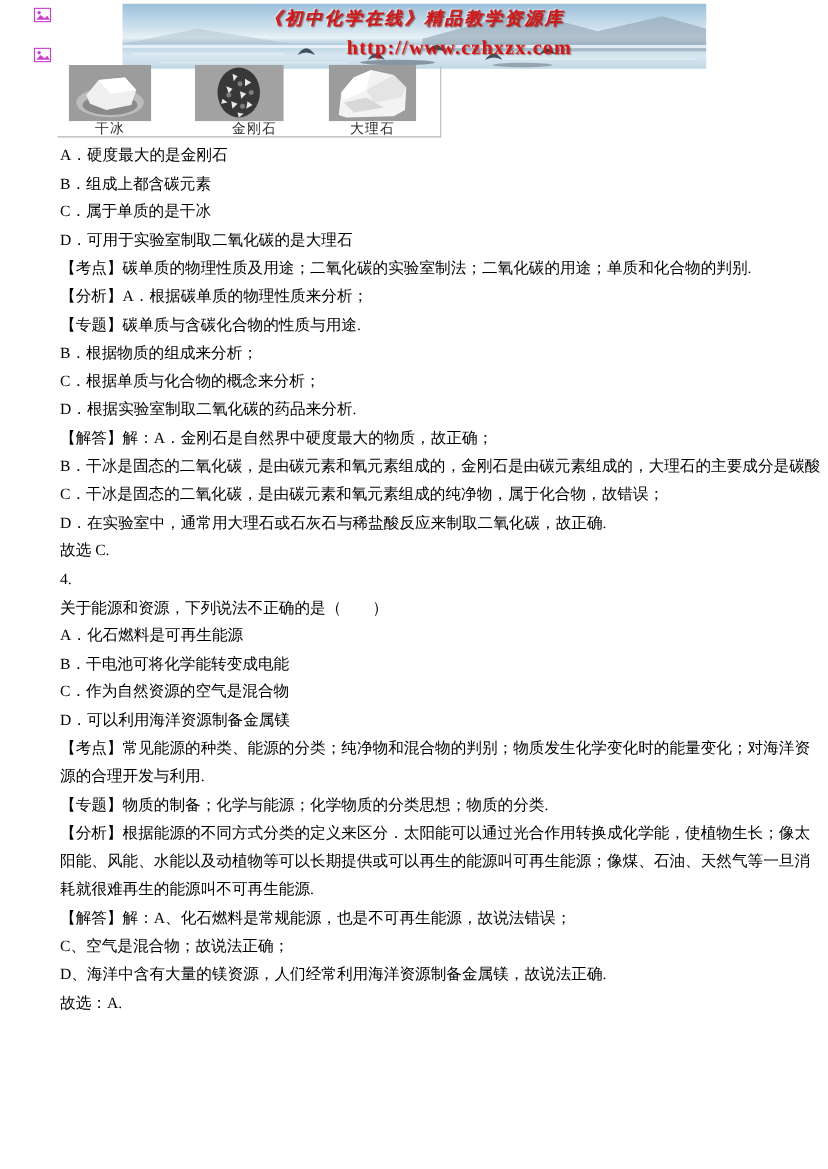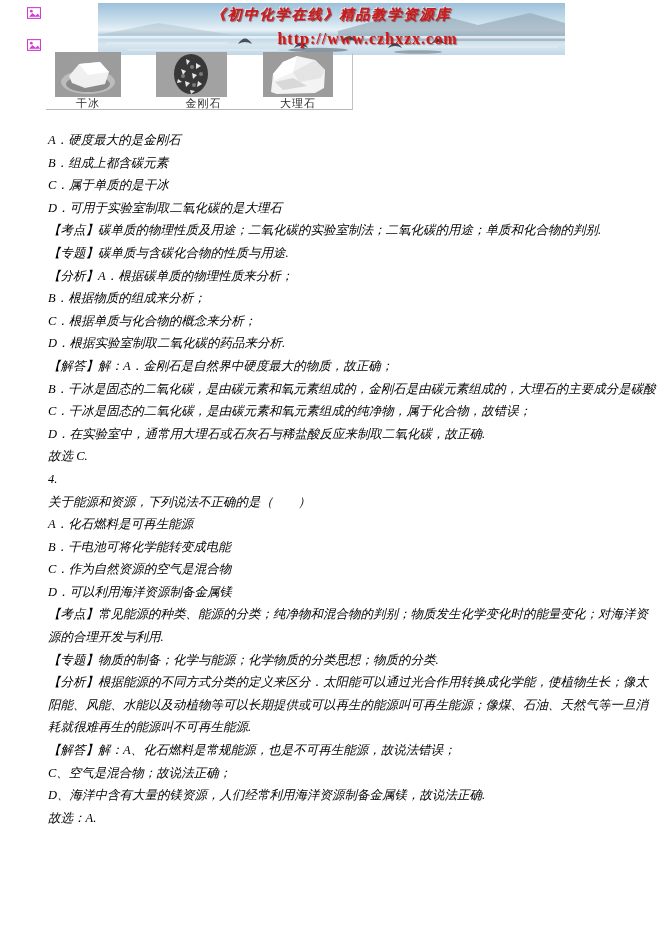--- a/index.html
+++ b/index.html
@@ -32,21 +32,21 @@
   .photo-3{left:263px;width:70px;}
   .plabel{position:absolute;top:97px;height:12px;font-size:11px;line-height:12px;
           text-align:center;color:#2b2b2b;letter-spacing:1px;}
   .pl-1{left:55px;width:66px;}
   .pl-2{left:168px;width:71px;}
   .pl-3{left:263px;width:70px;}
   .fig-border-bottom{position:absolute;left:46px;top:109px;width:307px;height:1px;background:#b7b7b7;}
   .fig-border-right{position:absolute;left:352px;top:53px;width:1px;height:57px;background:#c2c2c2;}
 
   
-  .content{position:absolute;left:48px;top:129px;width:610px;font-style:italic;}
+  .content{position:absolute;left:48px;top:113px;width:610px;}
   .content .line{height:22.6px;line-height:22.6px;font-size:12.5px;white-space:pre;}
 
   
   .footer{position:absolute;left:48px;top:888px;width:600px;
           font-family:"Liberation Sans","DejaVu Sans",sans-serif;}
   .footer .footer-line{height:16px;line-height:16px;font-size:9.5px;font-weight:bold;
           color:#141414;white-space:pre;}
 </style>
 </head>
 <body>
@@ -139,22 +139,22 @@
     <div class="fig-border-bottom"></div>
     <div class="fig-border-right"></div>
   </div>
 
   <div class="content">
       <div class="line">A．硬度最大的是金刚石</div>
       <div class="line">B．组成上都含碳元素</div>
       <div class="line">C．属于单质的是干冰</div>
       <div class="line">D．可用于实验室制取二氧化碳的是大理石</div>
       <div class="line">【考点】碳单质的物理性质及用途；二氧化碳的实验室制法；二氧化碳的用途；单质和化合物的判别.</div>
+      <div class="line">【分析】A．根据碳单质的物理性质来分析；</div>
       <div class="line">【专题】碳单质与含碳化合物的性质与用途.</div>
-      <div class="line">【分析】A．根据碳单质的物理性质来分析；</div>
       <div class="line">B．根据物质的组成来分析；</div>
       <div class="line">C．根据单质与化合物的概念来分析；</div>
       <div class="line">D．根据实验室制取二氧化碳的药品来分析.</div>
       <div class="line">【解答】解：A．金刚石是自然界中硬度最大的物质，故正确；</div>
       <div class="line">B．干冰是固态的二氧化碳，是由碳元素和氧元素组成的，金刚石是由碳元素组成的，大理石的主要成分是碳酸</div>
       <div class="line">C．干冰是固态的二氧化碳，是由碳元素和氧元素组成的纯净物，属于化合物，故错误；</div>
       <div class="line">D．在实验室中，通常用大理石或石灰石与稀盐酸反应来制取二氧化碳，故正确.</div>
       <div class="line">故选 C.</div>
       <div class="line">4.</div>
       <div class="line">关于能源和资源，下列说法不正确的是（　　）</div>

